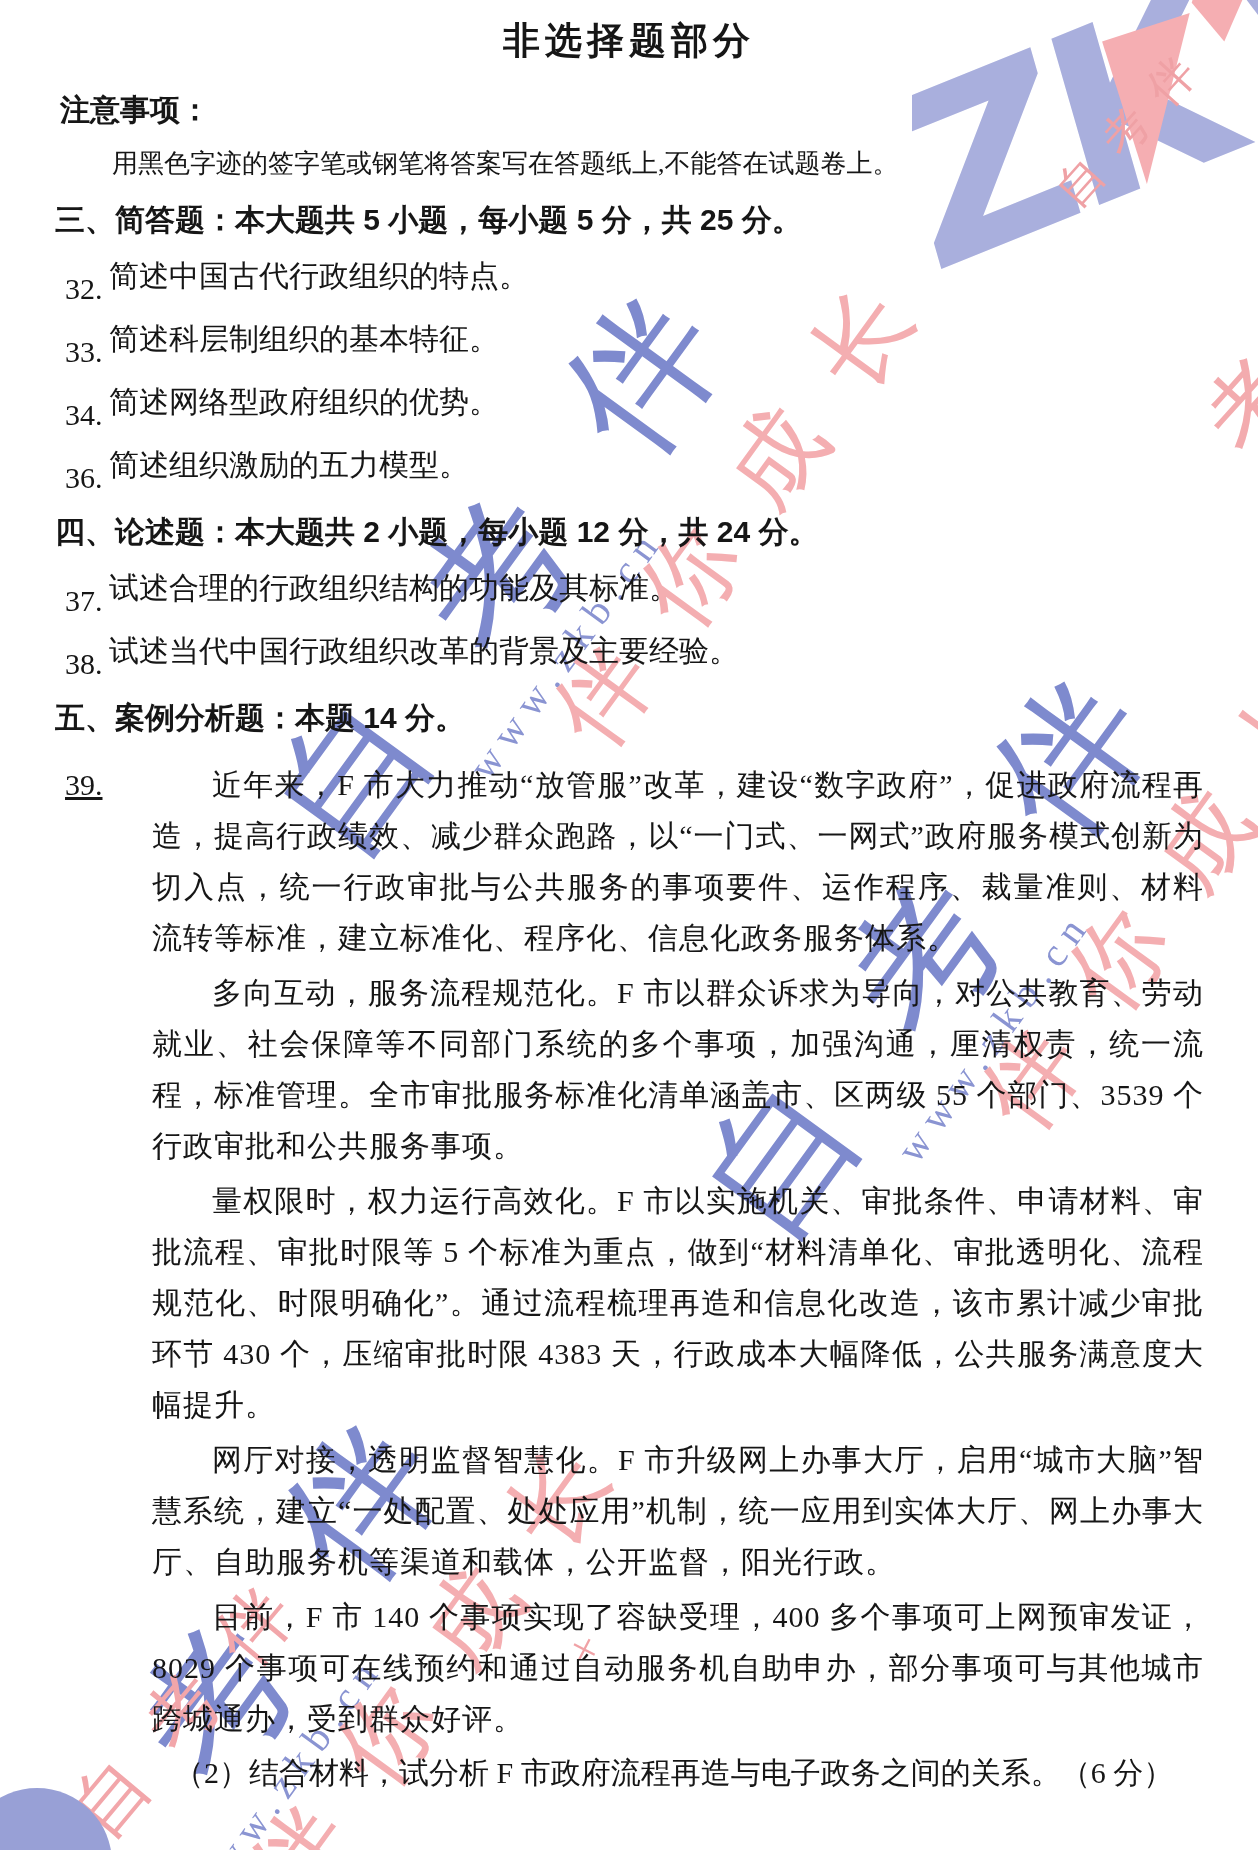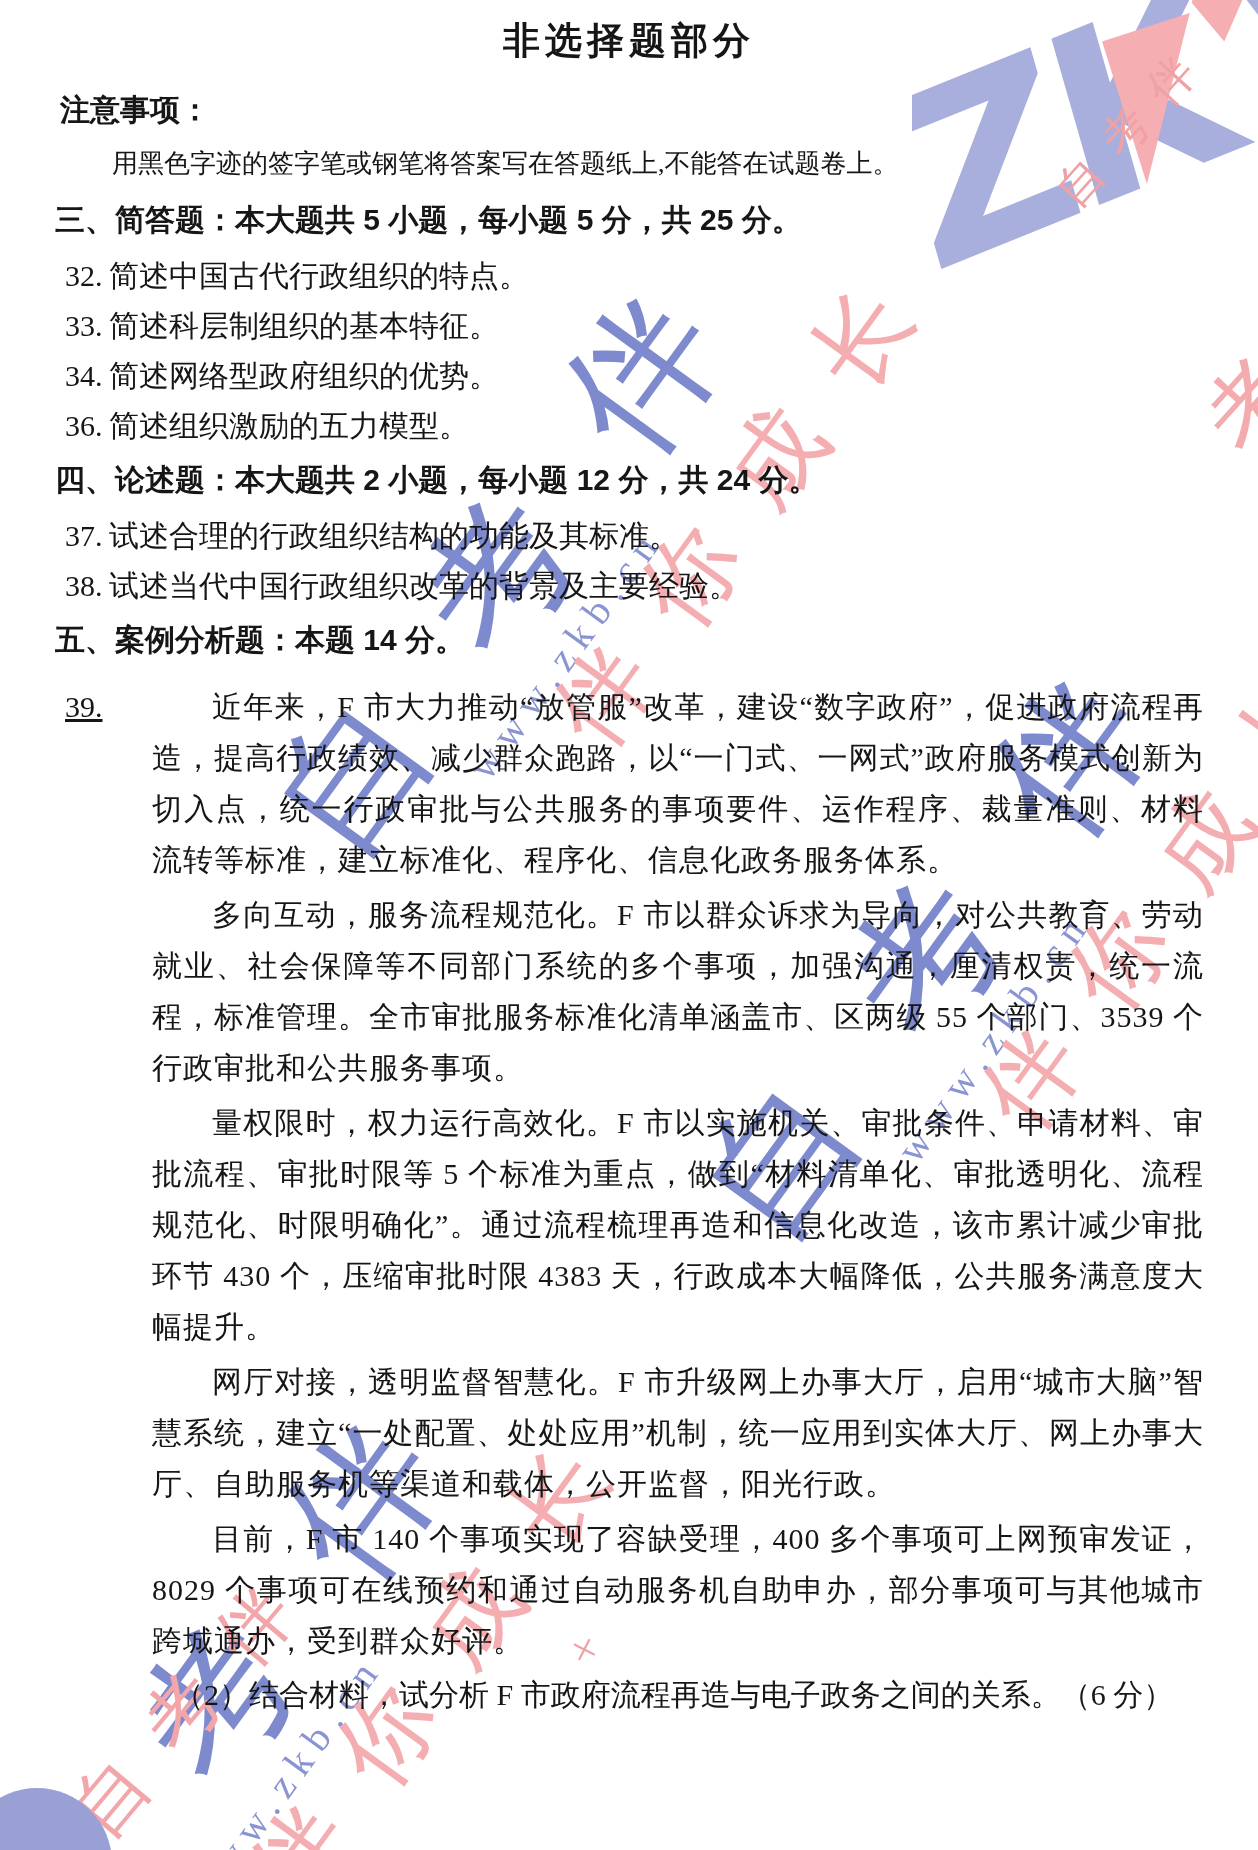--- a/index.html
+++ b/index.html
@@ -28,21 +28,21 @@
   
   .content{position:relative;z-index:1;}
   .title{margin:16px;text-align:center;font-family:"Liberation Sans",sans-serif;
          font-size:37px;font-weight:700;letter-spacing:5px;}
   .notice-label{margin:24px 0 0 60px;font-size:30px;font-weight:700;
          font-family:Liberation Mono, monospace;}
   .notice-text{margin:15px 0 0 112px;font-size:26px;}
   .sec-header{margin:19px 0 0 55px;font-size:30px;font-weight:700;
          font-family:"Liberation Sans",sans-serif;}
   .q-row{display:flex;margin:19px 0 0 65px;font-size:30px;line-height:31px;}
-  .q-no{flex:0 0 44px;}
+  .q-no{flex:0 0 44px;margin-top:13px;}
   .q-text{flex:1 1 auto;}
   .case{position:relative;margin:20px 50px 0 148px;font-size:30px;line-height:51px;}
   .case-no{position:absolute;left:-83px;top:2px;font-size:30px;line-height:47px;text-decoration:underline;}
   .case-p{margin:4px;text-indent:2em;text-align:justify;letter-spacing:1px;}
   .subq{line-height:50px;}
   .subq-1{margin-top:4px;padding-left:80px;text-indent:-80px;text-align:justify;}
   .subq-2{text-indent:26px;}
 </style>
 </head>
 <body>

